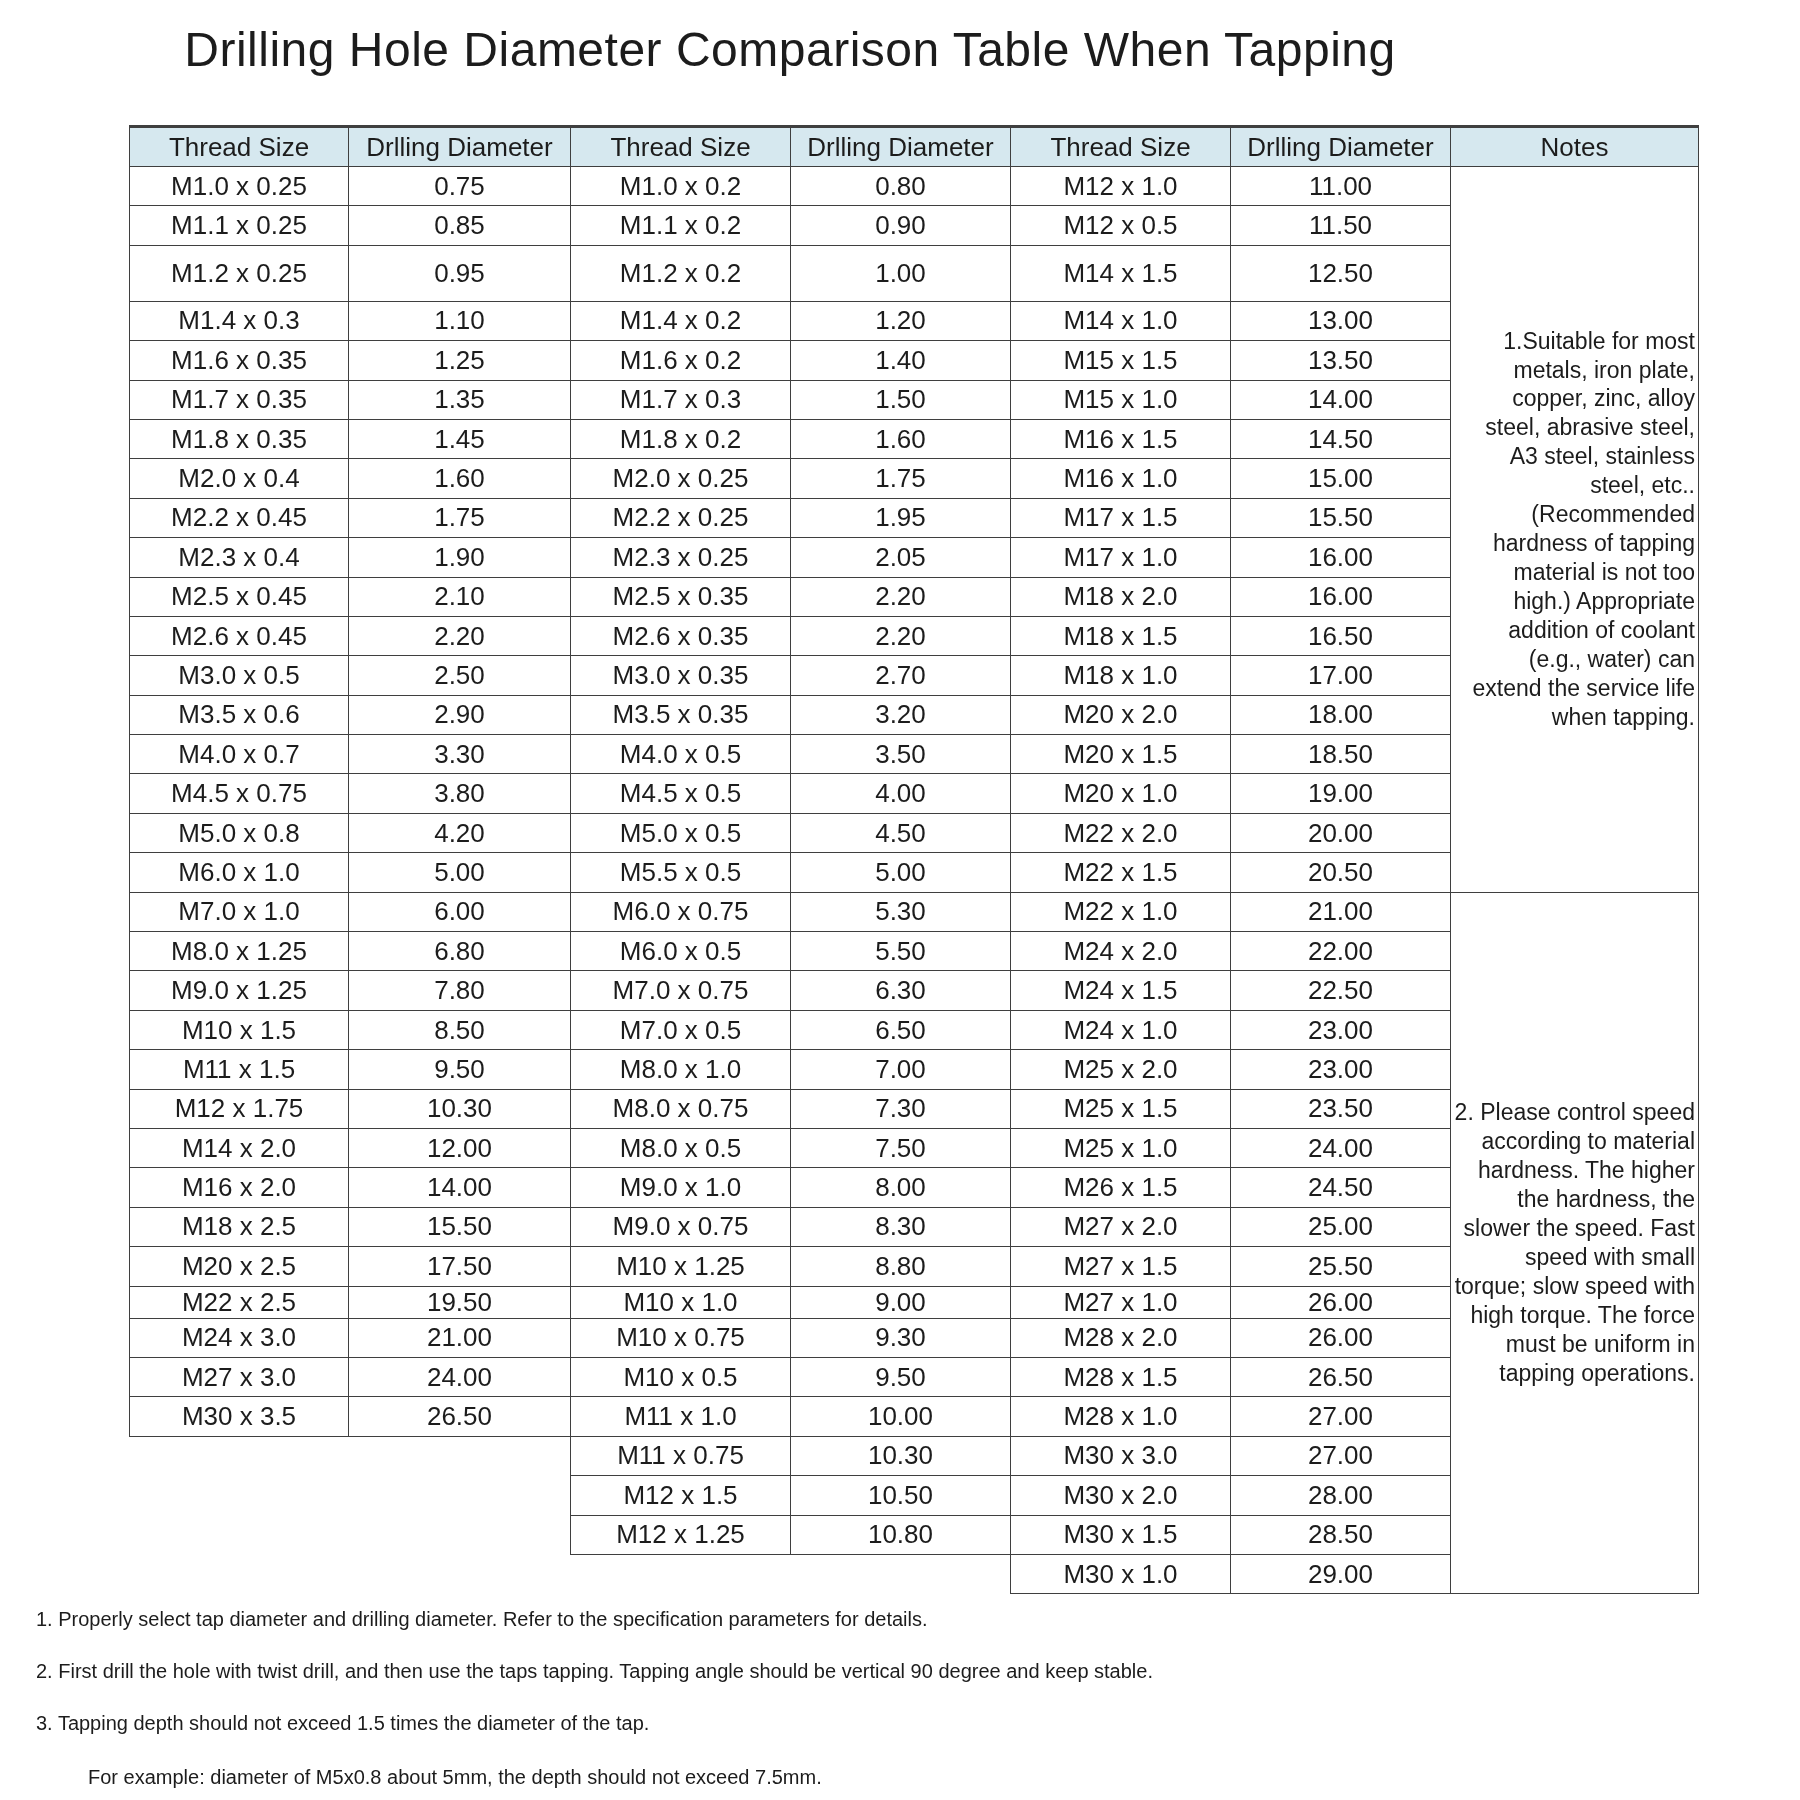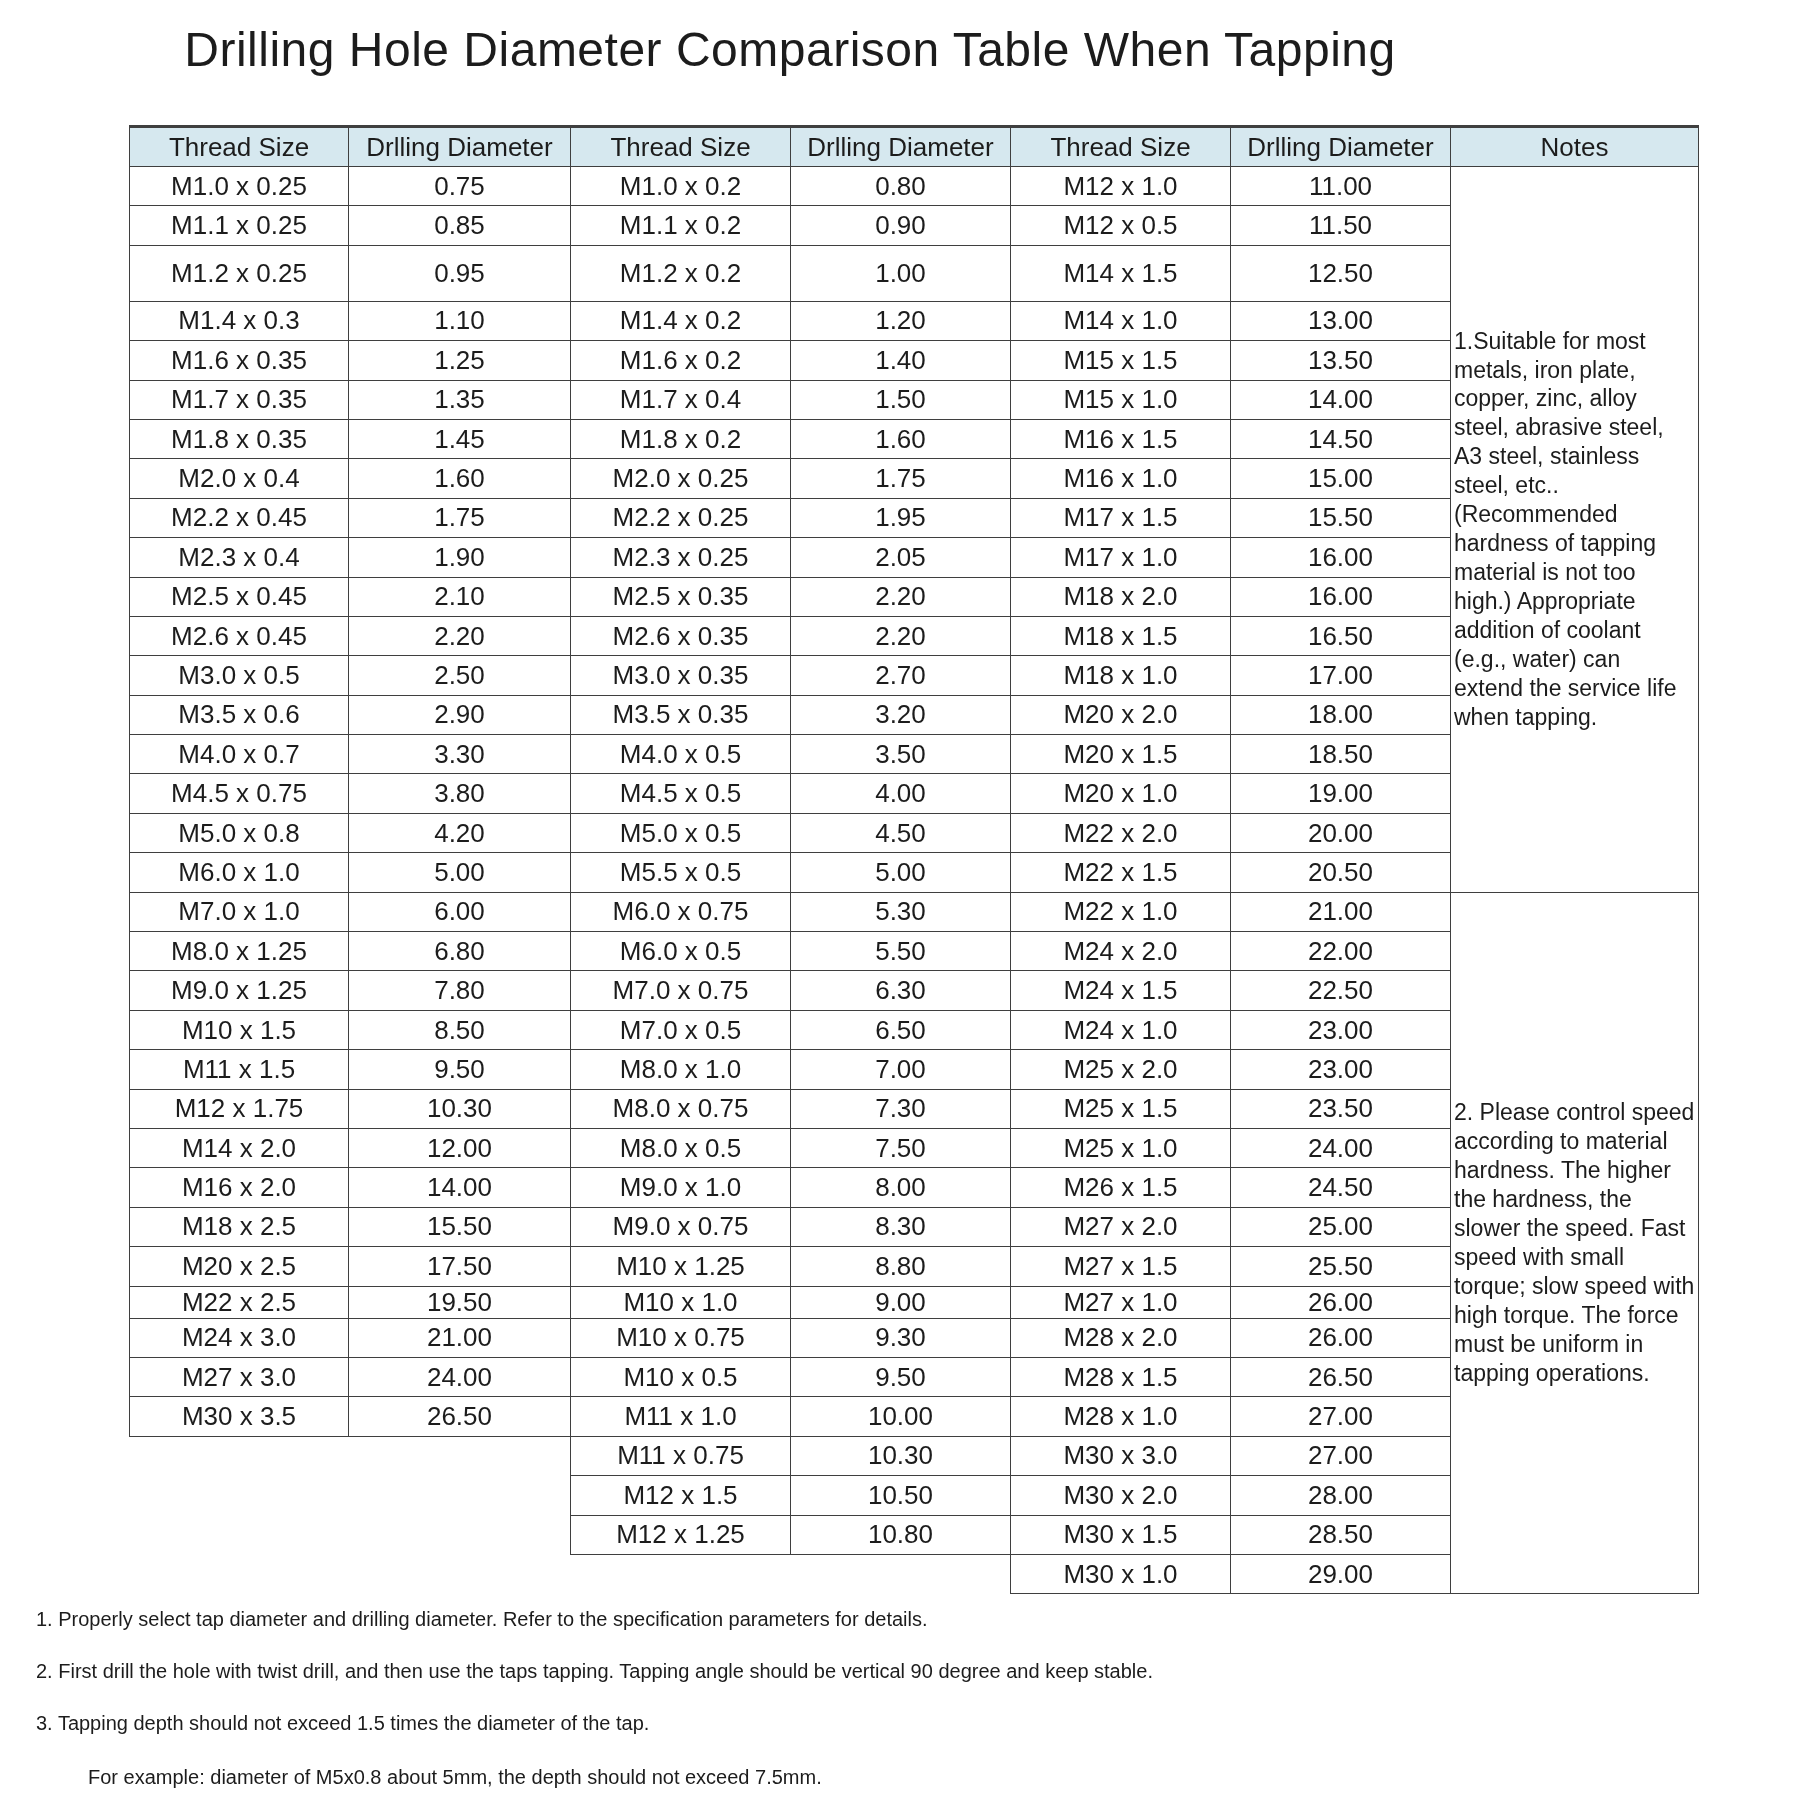--- a/index.html
+++ b/index.html
@@ -26,21 +26,21 @@
     vertical-align: middle; padding: 0;
   }
   td.c {
     border: 1px solid var(--border, #3f3f3f);
     font-size: 26px; text-align: center; vertical-align: middle;
     padding: 0; white-space: nowrap; overflow: hidden;
   }
   td.blank { border: none; background: transparent; }
   td.notes {
     border: 1px solid var(--border, #3f3f3f);
-    font-size: 23px; line-height: 1.26; text-align: left;
+    font-size: 23px; line-height: 1.26; text-align: right;
     vertical-align: middle; padding: 0 3px;
   }
   .footer-line {
     position: absolute; left: 36px; font-size: 20px; white-space: nowrap;
   }
   .fl-0 { top: 1608px; }
   .fl-1 { top: 1660px; }
   .fl-2 { top: 1712px; }
   .fl-3 { top: 1766px; left: 88px; }
 </style>
@@ -108,21 +108,21 @@
         <td class="c">M1.6 x 0.35</td>
         <td class="c">1.25</td>
         <td class="c">M1.6 x 0.2</td>
         <td class="c">1.40</td>
         <td class="c">M15 x 1.5</td>
         <td class="c">13.50</td>
       </tr>
       <tr style="height: 39.4px;">
         <td class="c">M1.7 x 0.35</td>
         <td class="c">1.35</td>
-        <td class="c">M1.7 x 0.4</td>
+        <td class="c">M1.7 x 0.3</td>
         <td class="c">1.50</td>
         <td class="c">M15 x 1.0</td>
         <td class="c">14.00</td>
       </tr>
       <tr style="height: 39.4px;">
         <td class="c">M1.8 x 0.35</td>
         <td class="c">1.45</td>
         <td class="c">M1.8 x 0.2</td>
         <td class="c">1.60</td>
         <td class="c">M16 x 1.5</td>

